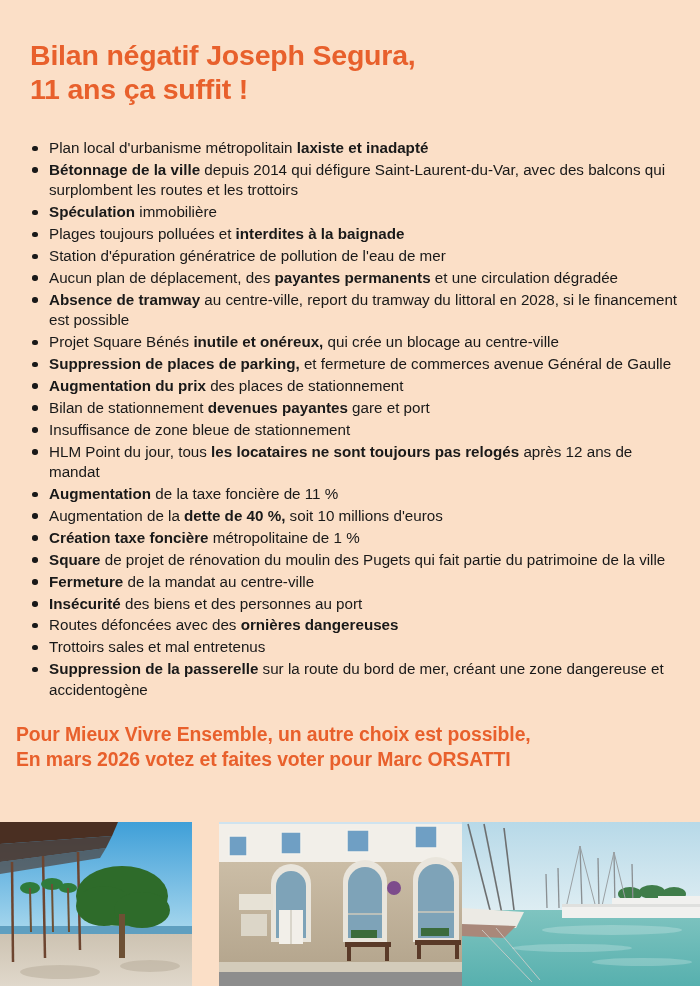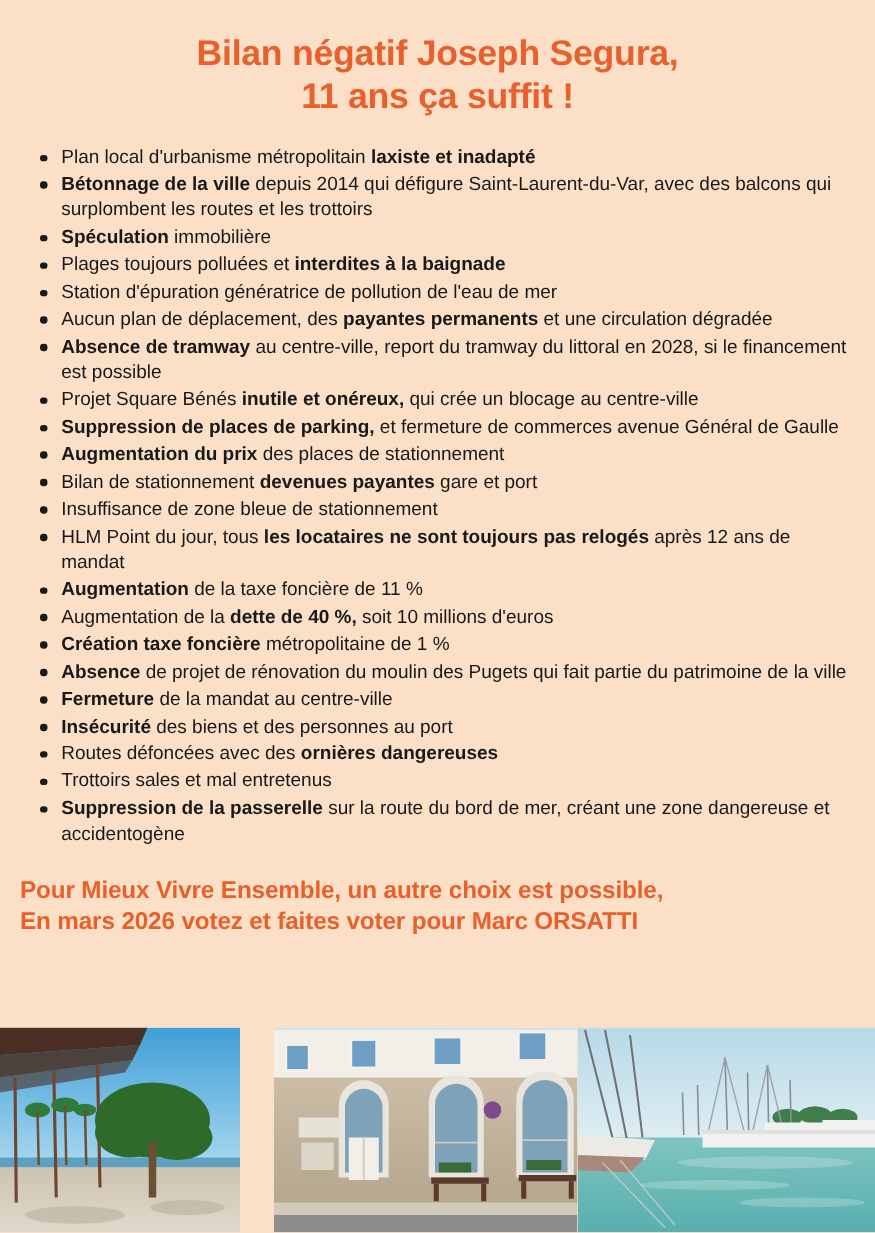--- a/index.html
+++ b/index.html
@@ -18,35 +18,35 @@
   .flyer {
     width: 700px;
     height: 986px;
     display: flex;
     flex-direction: column;
     background: #fbdfc7;
   }
 
   
   .title-block {
-    text-align: center;
-    padding: 26px 30px 0 30px;
+    text-align: left;
+    padding: 38px 30px 0 30px;
   }
   .title-line {
     color: #e8602c;
     font-weight: bold;
     font-size: 28.5px;
     line-height: 34px;
     letter-spacing: -0.2px;
     white-space: nowrap;
   }
 
   
   .points {
-    margin: 22px 0 0 0;
+    margin: 32px 0 0 0;
     padding: 0 22px 0 30px;
     list-style: none;
     flex: 0 0 auto;
   }
   .point {
     position: relative;
     color: #191919;
     font-size: 15.2px;
     line-height: 20.4px;
     padding-left: 19px;
@@ -120,21 +120,21 @@
       <li class="point"><b>Absence de tramway</b><span> au centre-ville, report du tramway du littoral en 2028, si le financement est possible</span></li>
       <li class="point"><span>Projet Square Bénés </span><b>inutile et onéreux,</b><span> qui crée un blocage au centre-ville</span></li>
       <li class="point"><b>Suppression de places de parking,</b><span> et fermeture de commerces avenue Général de Gaulle</span></li>
       <li class="point"><b>Augmentation du prix</b><span> des places de stationnement</span></li>
       <li class="point"><span>Bilan de stationnement </span><b>devenues payantes</b><span> gare et port</span></li>
       <li class="point"><span>Insuffisance de zone bleue de stationnement</span></li>
       <li class="point"><span>HLM Point du jour, tous </span><b>les locataires ne sont toujours pas relogés</b><span> après 12 ans de mandat</span></li>
       <li class="point"><b>Augmentation</b><span> de la taxe foncière de 11 %</span></li>
       <li class="point"><span>Augmentation de la </span><b>dette de 40 %,</b><span> soit 10 millions d'euros</span></li>
       <li class="point"><b>Création taxe foncière</b><span> métropolitaine de 1 %</span></li>
-      <li class="point"><b>Absence</b><span> de projet de rénovation du moulin des Pugets qui fait partie du patrimoine de la ville</span></li>
+      <li class="point"><b>Square</b><span> de projet de rénovation du moulin des Pugets qui fait partie du patrimoine de la ville</span></li>
       <li class="point"><b>Fermeture</b><span> de la mandat au centre-ville</span></li>
       <li class="point"><b>Insécurité</b><span> des biens et des personnes au port</span></li>
       <li class="point"><span>Routes défoncées avec des </span><b>ornières dangereuses</b></li>
       <li class="point"><span>Trottoirs sales et mal entretenus</span></li>
       <li class="point"><b>Suppression de la passerelle</b><span> sur la route du bord de mer, créant une zone dangereuse et accidentogène</span></li>
     </ul>
 
   <div class="cta">
     <div class="cta-line">Pour Mieux Vivre Ensemble, un autre choix est possible,</div>
     <div class="cta-line">En mars 2026 votez et faites voter pour Marc ORSATTI</div>

